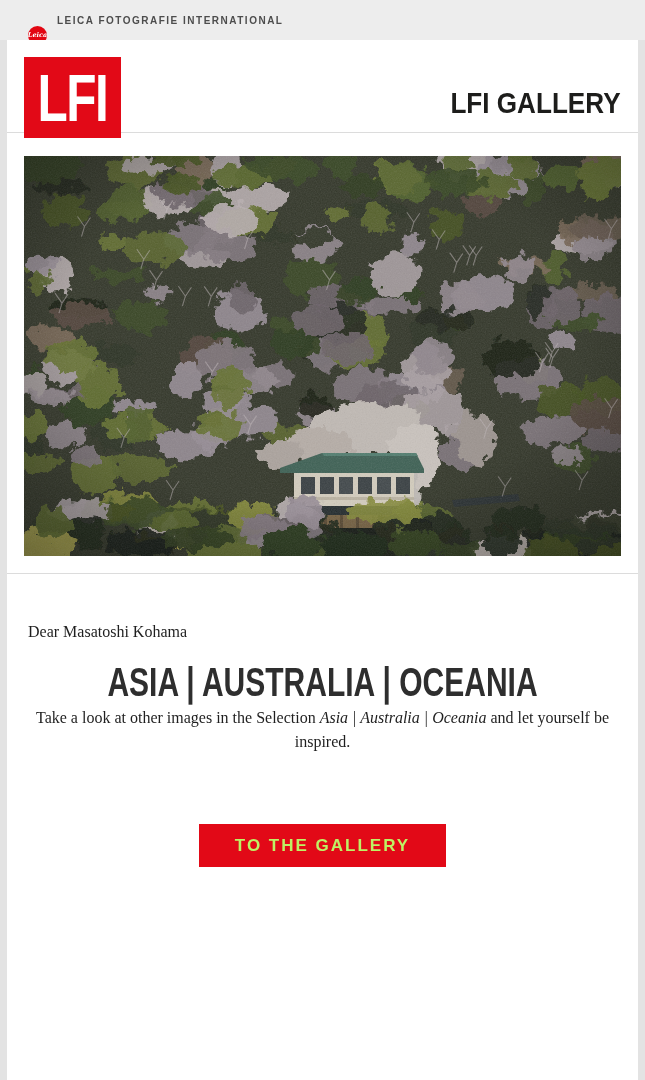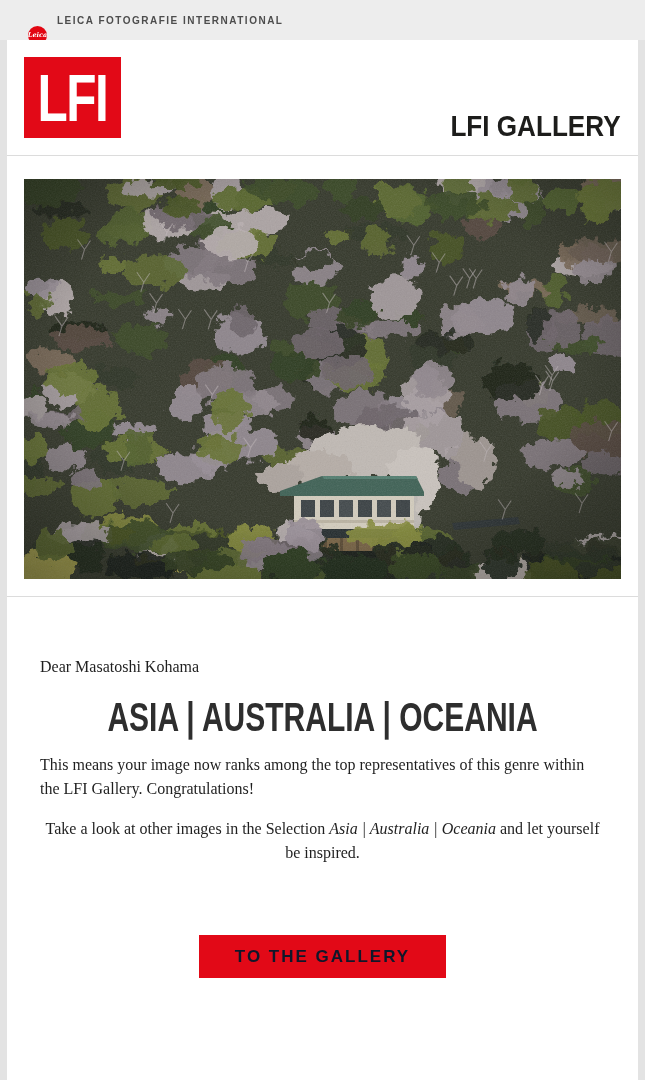--- a/index.html
+++ b/index.html
@@ -27,21 +27,21 @@
     letter-spacing:1.5px; color:#4d4d4d; white-space:nowrap;
   }
 
   
   .container {
     position:relative; margin:0 auto; width:631px; height:1040px;
     background:#ffffff;
   }
 
   
-  .header { position:relative; height:116px; border-bottom:1px solid #dcdcdc; }
+  .header { position:relative; height:93px; border-bottom:1px solid #dcdcdc; }
   .lfi-logo {
     position:absolute; left:17px; top:17px; width:97px; height:81px;
     background:#e20917; display:flex; align-items:center; justify-content:center;
     text-decoration:none; cursor:pointer;
   }
   .lfi-logo span {
     color:#fff; font-weight:bold; font-size:66px; line-height:1;
     letter-spacing:-2px; transform:scaleX(0.75); display:inline-block;
   }
   .header-title {
@@ -54,35 +54,35 @@
   .hero-section { padding:23px 17px 17px; border-bottom:1px solid #dcdcdc; }
   .hero-section figure { margin:0; line-height:0; cursor:pointer; }
   .hero-section svg { display:block; }
 
   
   .message {
     padding:42px 17px 0;
     font-family:"Liberation Serif", serif;
     font-size:16px; line-height:1.5; color:#1f1f1f;
   }
-  .message p { margin:16px; }
+  .message p { margin:4px; }
   .salutation { margin:0 0 13px; }
   .selection-heading {
     font-family:"Liberation Sans", sans-serif;
     font-size:40px; font-weight:bold; color:#2e2e2e;
     margin:18px 0 0; line-height:1; text-align:center; white-space:nowrap;
     transform:scaleX(0.75); transform-origin:center;
   }
   .body1 { margin:46px 0 0; }
   .body2 { margin:19px 0 0;text-align:center; }
 
   
   .cta-row { text-align:center; margin-top:70px; }
   .cta-button {
-    display:inline-block; background:#e20917; color:#0f172a;
+    display:inline-block; background:#e20917; color:#bef264;
     font-family:"Liberation Sans", sans-serif;
     font-size:17px; line-height:17px; font-weight:bold; letter-spacing:2px;
     padding:13px 36px; text-decoration:none; cursor:pointer; white-space:nowrap;
   }
 </style>
 </head>
 <body>
 
 <div class="preheader">
   <span class="leica-badge">
@@ -437,21 +437,20 @@
       </svg>
     </figure>
   </div>
 
   <div class="message">
     <p class="salutation">Dear Masatoshi Kohama</p>
 
 
     <h1 class="selection-heading">ASIA | AUSTRALIA | OCEANIA</h1>
 
-    <p class="body1">This means your image now ranks among the top representatives of this genre within the LFI Gallery. Congratulations!</p>
 
     <p class="body2"><span>Take a look at other images in the Selection </span><em>Asia | Australia | Oceania</em><span> and let yourself be inspired.</span></p>
 
     <div class="cta-row">
       <a class="cta-button">TO THE GALLERY</a>
     </div>
   </div>
 
 </div>
 

